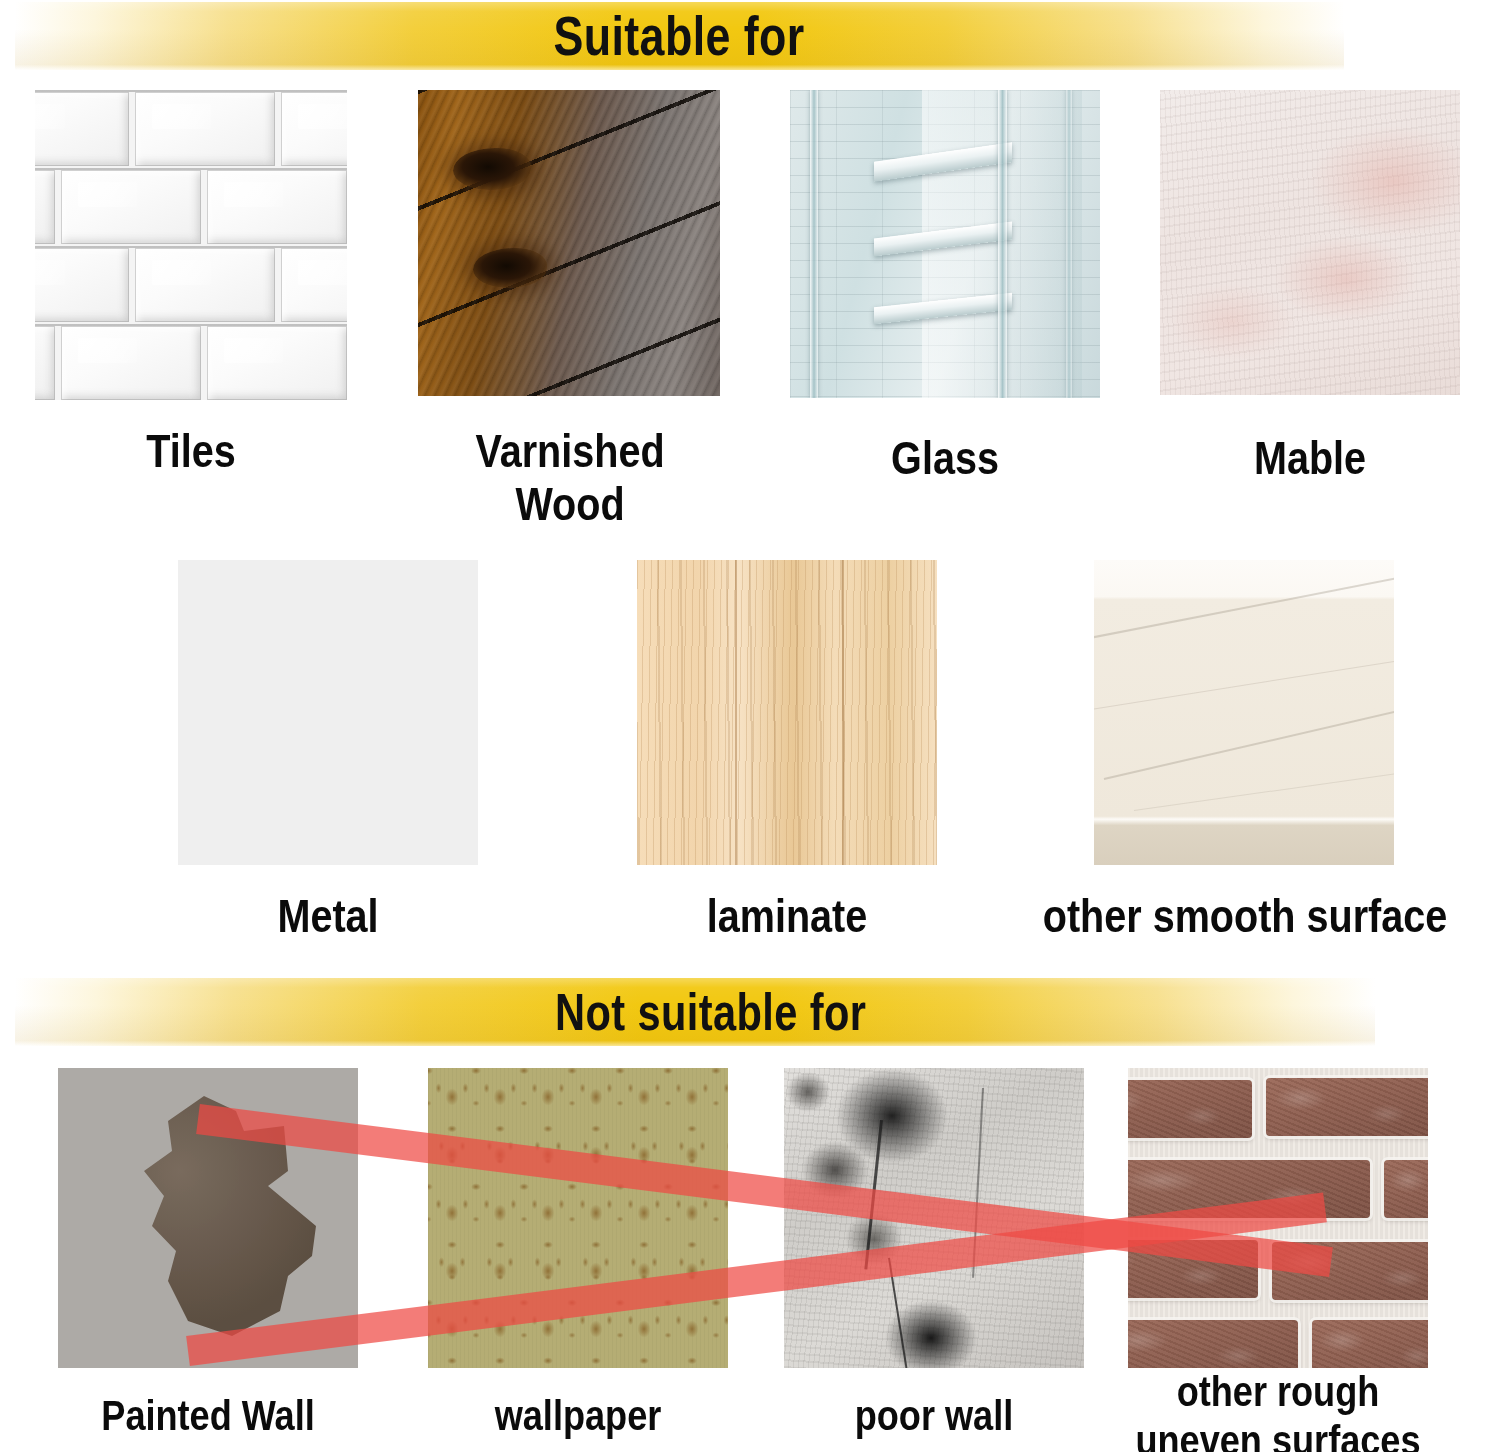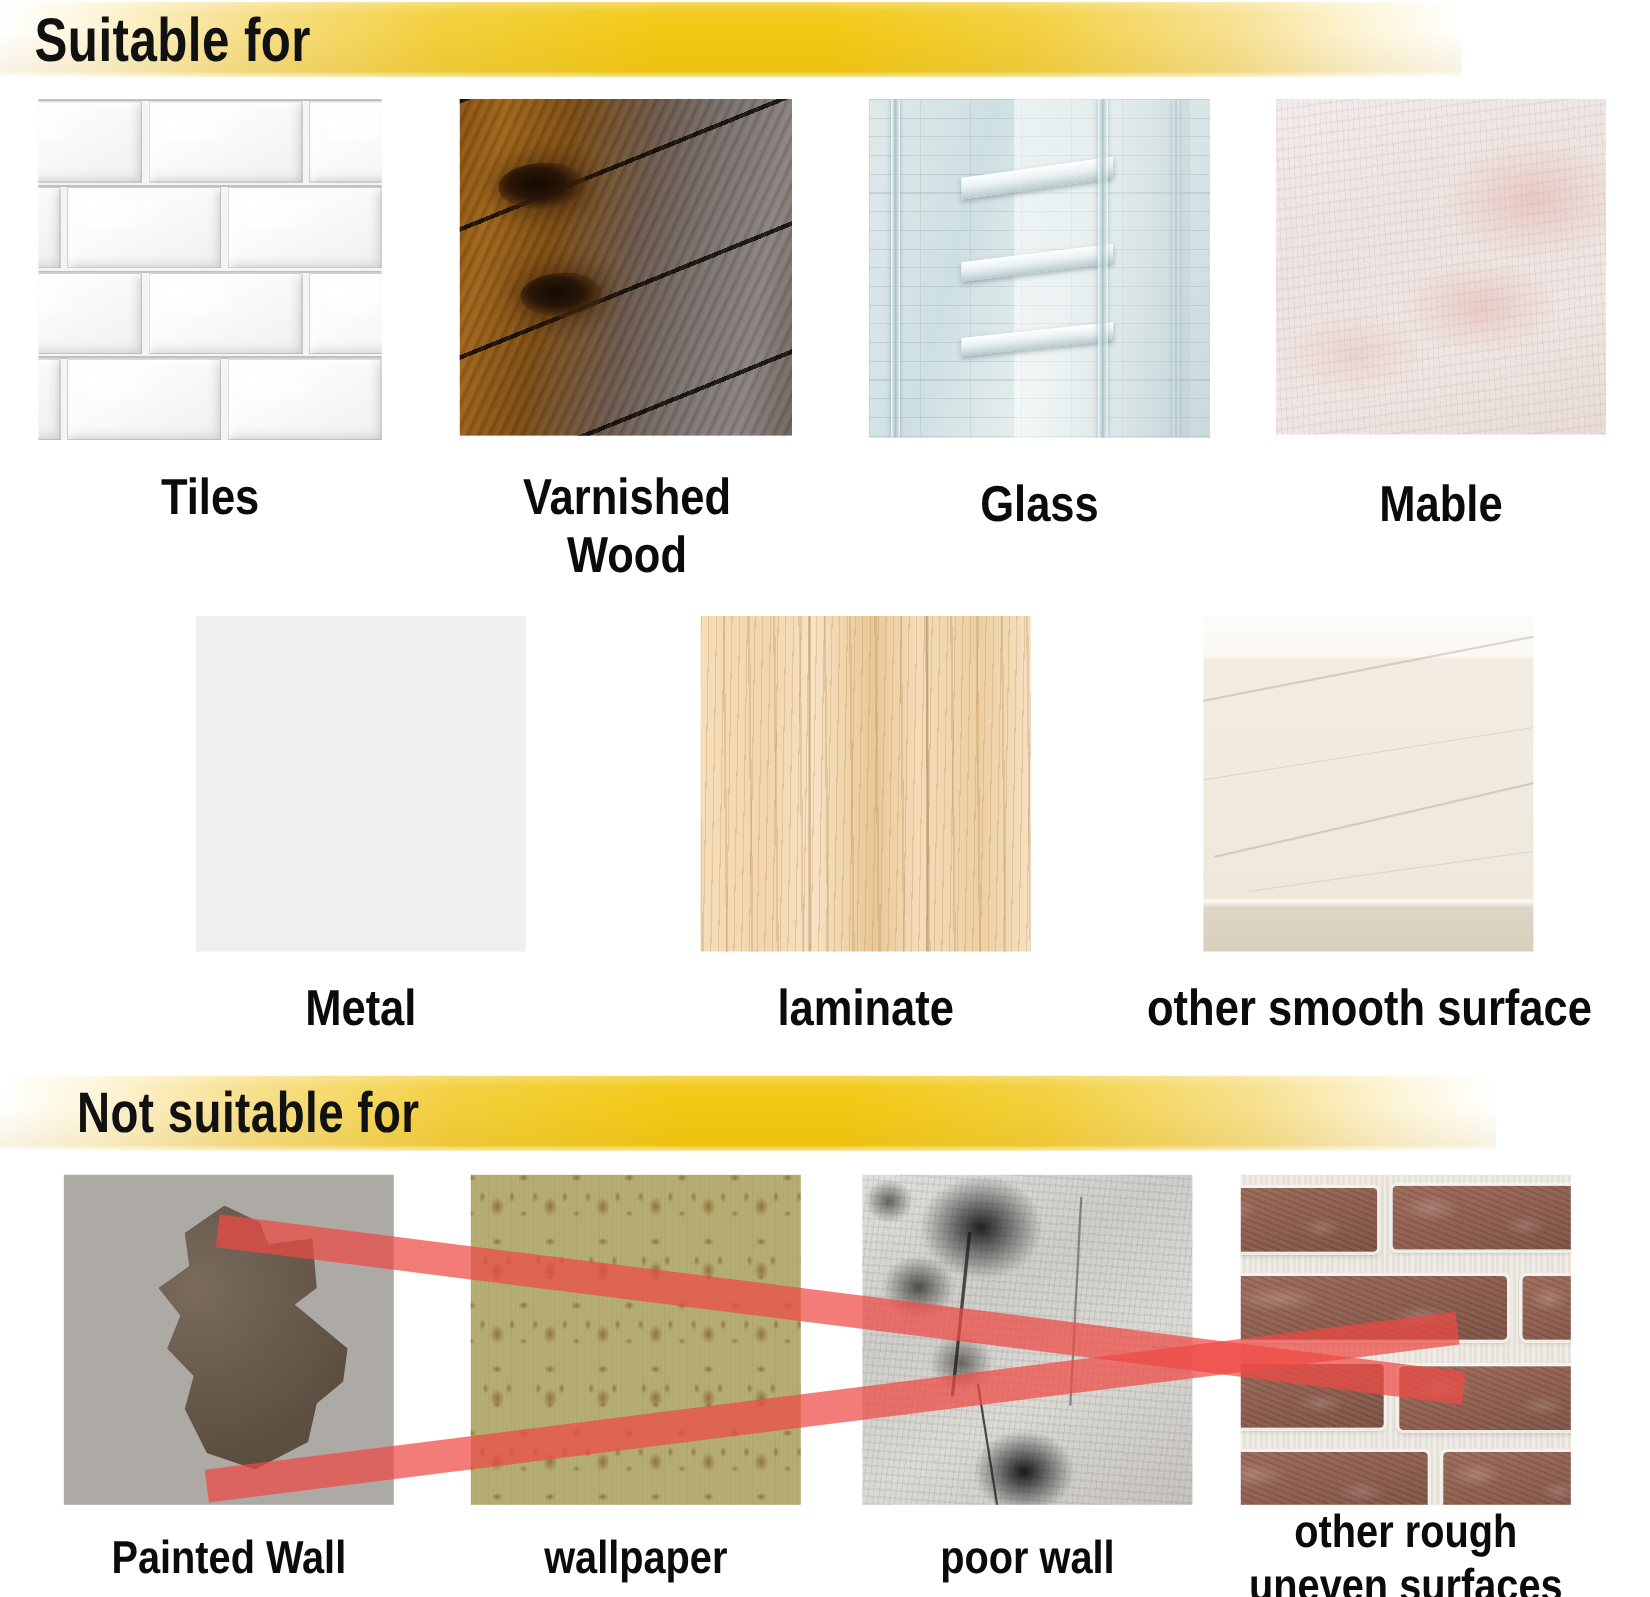--- a/index.html
+++ b/index.html
@@ -12,24 +12,25 @@
     height: 1452px;
     position: relative;
     overflow: hidden;
     font-family: "Liberation Sans", sans-serif;
     -webkit-font-smoothing: antialiased;
   }
 
   
   .banner {
     position: absolute;
-    left: 0;
+    left: 15px;
     width: 1329px;
     display: flex;
     align-items: center;
+    justify-content: center;
     background:
       linear-gradient(to bottom,
         rgba(255,255,255,0.30) 0%,
         rgba(255,255,255,0.05) 14%,
         rgba(255,255,255,0.00) 40%,
         rgba(181,131,0,0.10) 92%,
         rgba(255,255,255,0.55) 100%),
       linear-gradient(to right,
         #ffffff 0%,
         #fdf6dc 6%,

